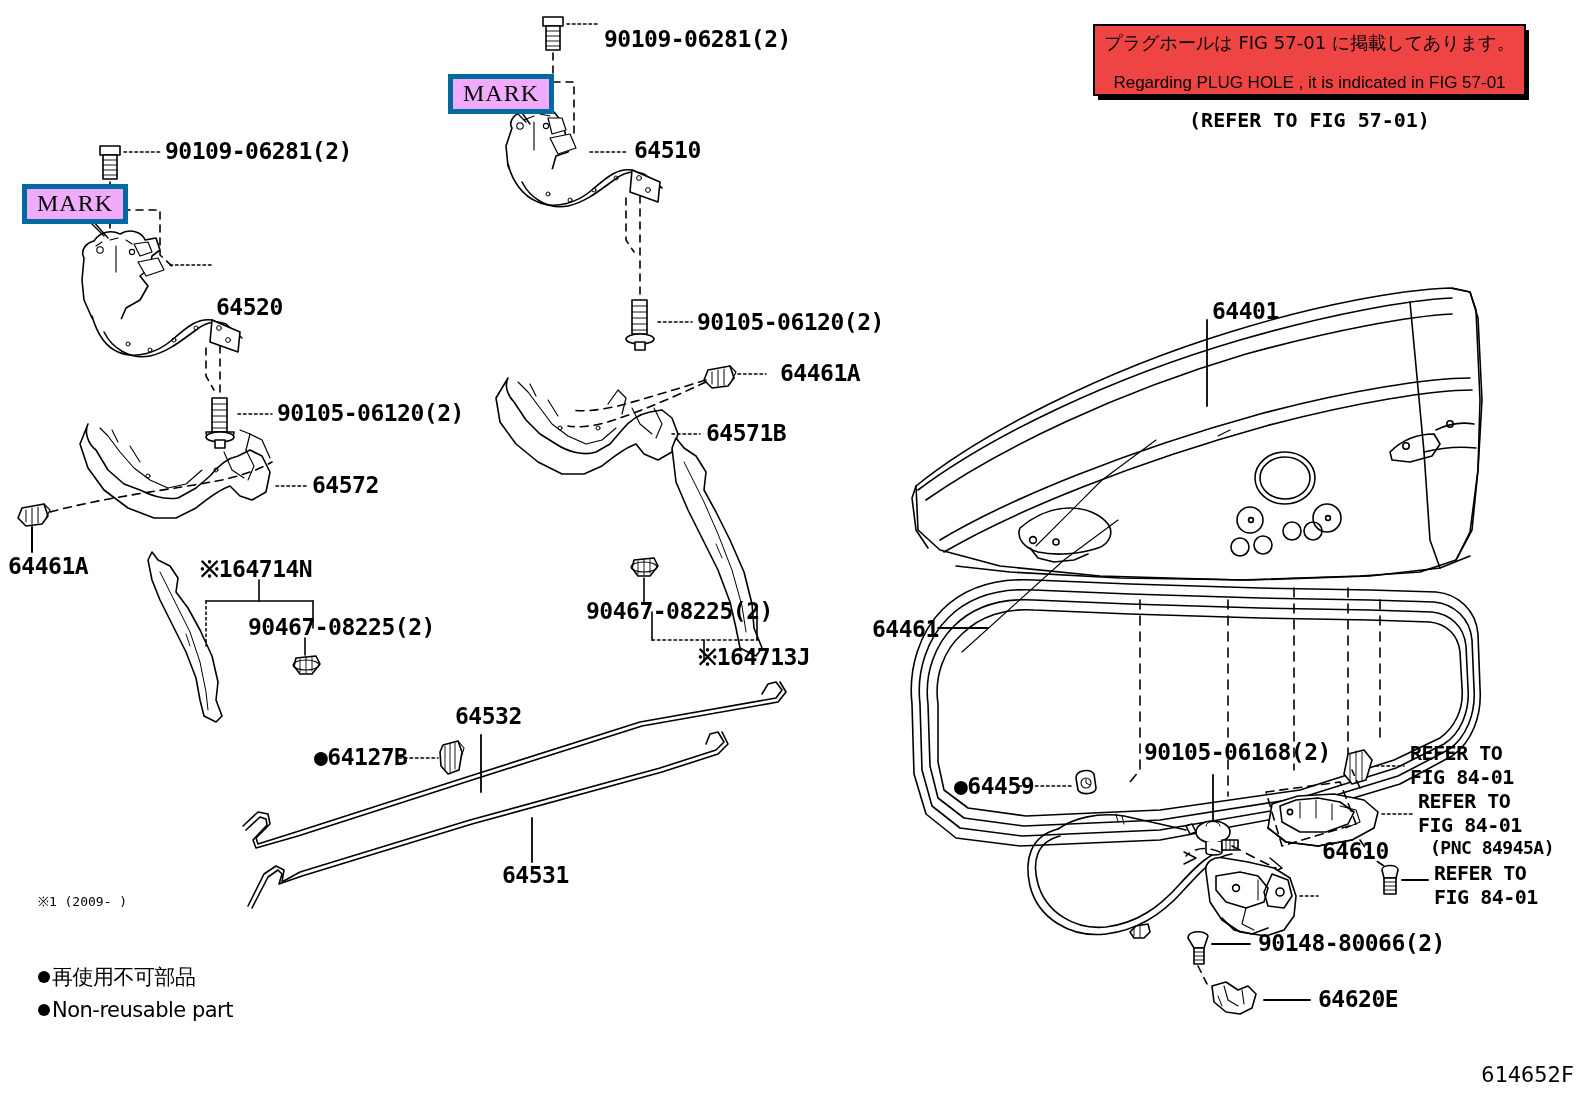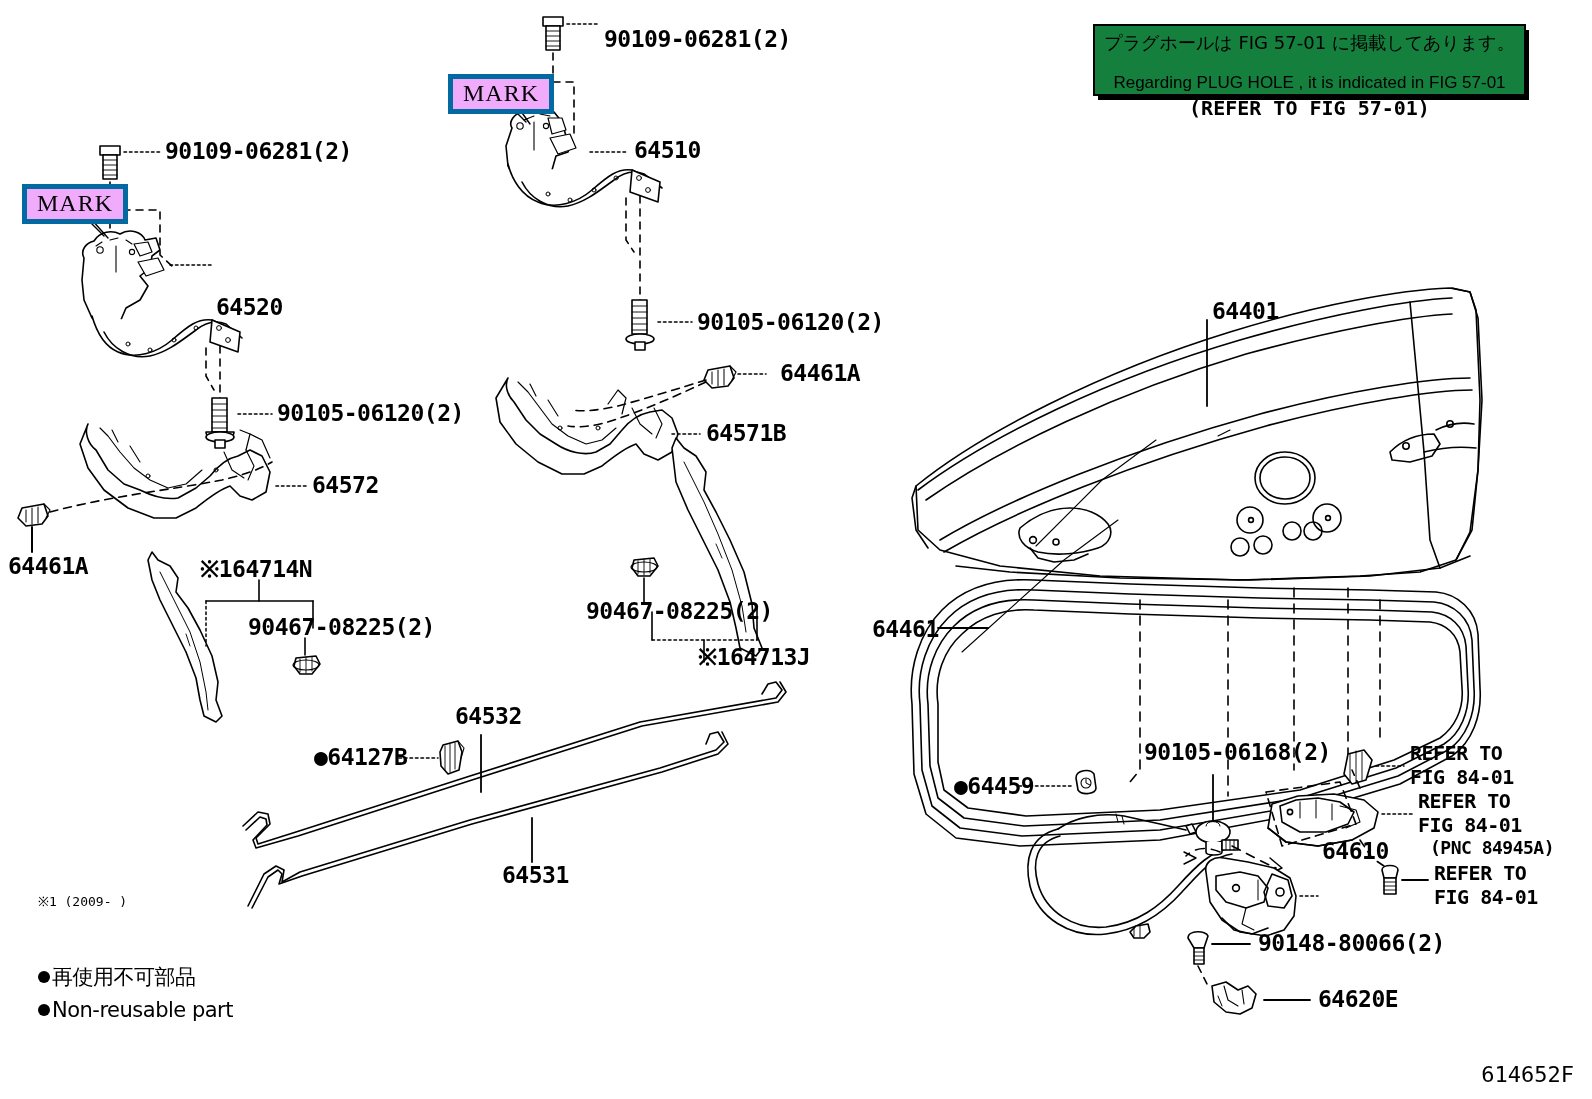--- a/index.html
+++ b/index.html
@@ -42,35 +42,35 @@
   .lbl.jp { font-family: "DejaVu Sans", sans-serif; font-weight: normal; font-size: 21px; }
   .lbl.note-small { font-size: 13px; font-weight: normal; letter-spacing: 0px; }
   .dot { display:inline-block; width:12px; height:12px; background:#000; border-radius:50%; vertical-align: 1px; margin-right:2px;}
 
   
   #plughole-box {
     position: absolute;
     left: 1093px; top: 24px;
     width: 433px; height: 72px;
     border: 2px solid #000;
-    background: #15803d;
+    background: #ef4444;
     box-sizing: border-box;
     box-shadow: 4px 5px 0 -1px #000;
   }
   #plughole-box .l1 {
     font-family: "DejaVu Sans", sans-serif;
     font-size: 18px; text-align: center; margin-top: 5px; white-space: nowrap;
   }
   #plughole-box .l2 {
     font-family: "Liberation Sans", sans-serif;
     font-size: 17px; text-align: center; margin-top: 18px; white-space: nowrap;
   }
   #plughole-box .l3 {
     font-family: "DejaVu Sans Mono", "Liberation Mono", monospace;
-    font-size: 20px; font-weight: bold; text-align: center; margin-top: 3px; white-space: nowrap;
+    font-size: 20px; font-weight: bold; text-align: center; margin-top: 15px; white-space: nowrap;
   }
   #figcode {
     position: absolute; right: 18px; bottom: 12px;
     font-family: "DejaVu Sans Mono","Liberation Mono",monospace;
     font-size: 22px; letter-spacing: 0px;
   }
 </style>
 </head>
 <body>
 

